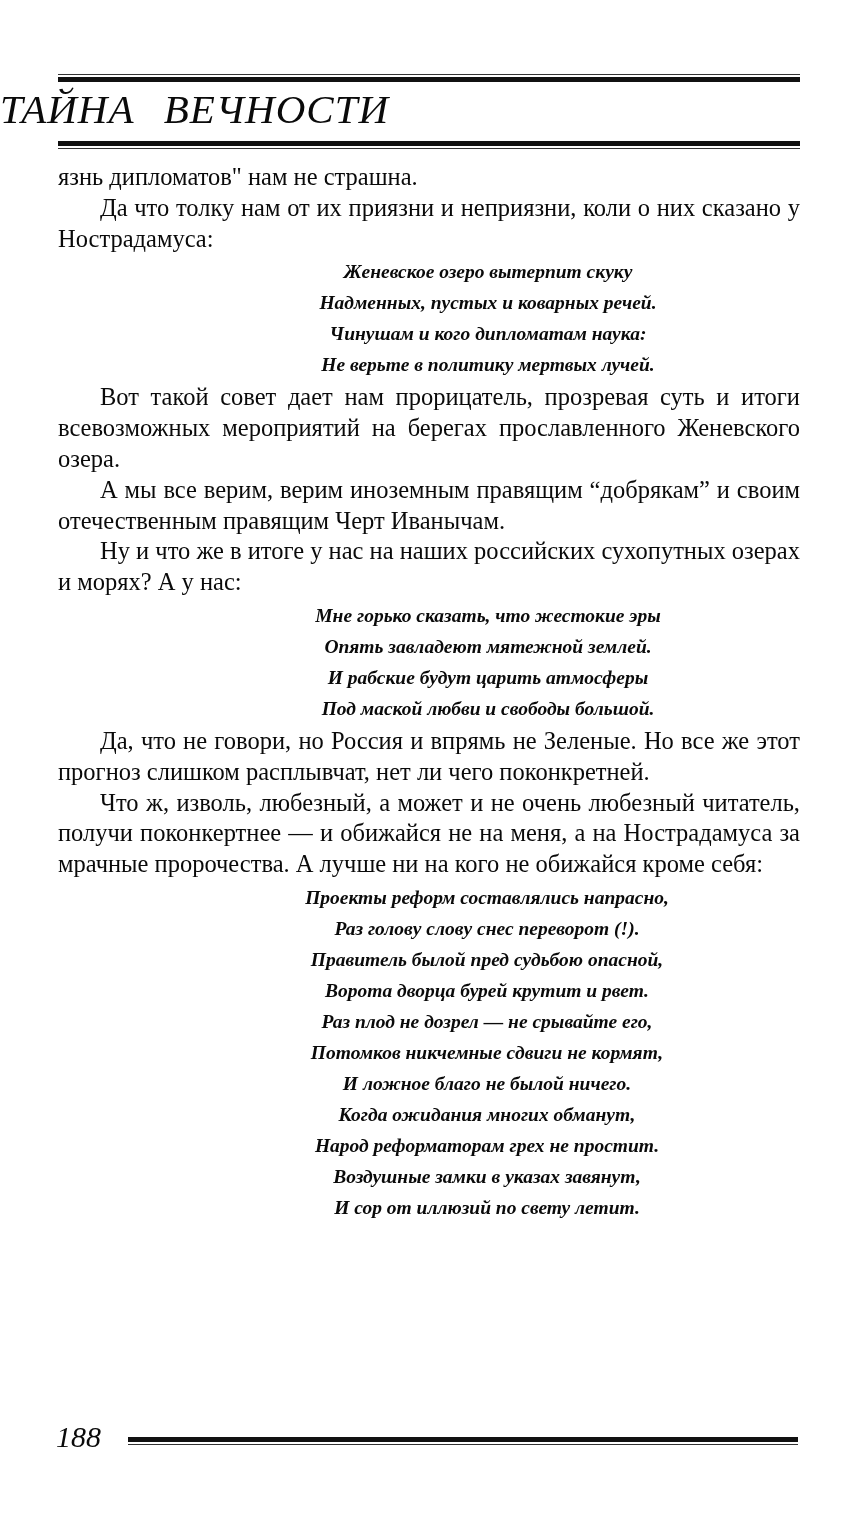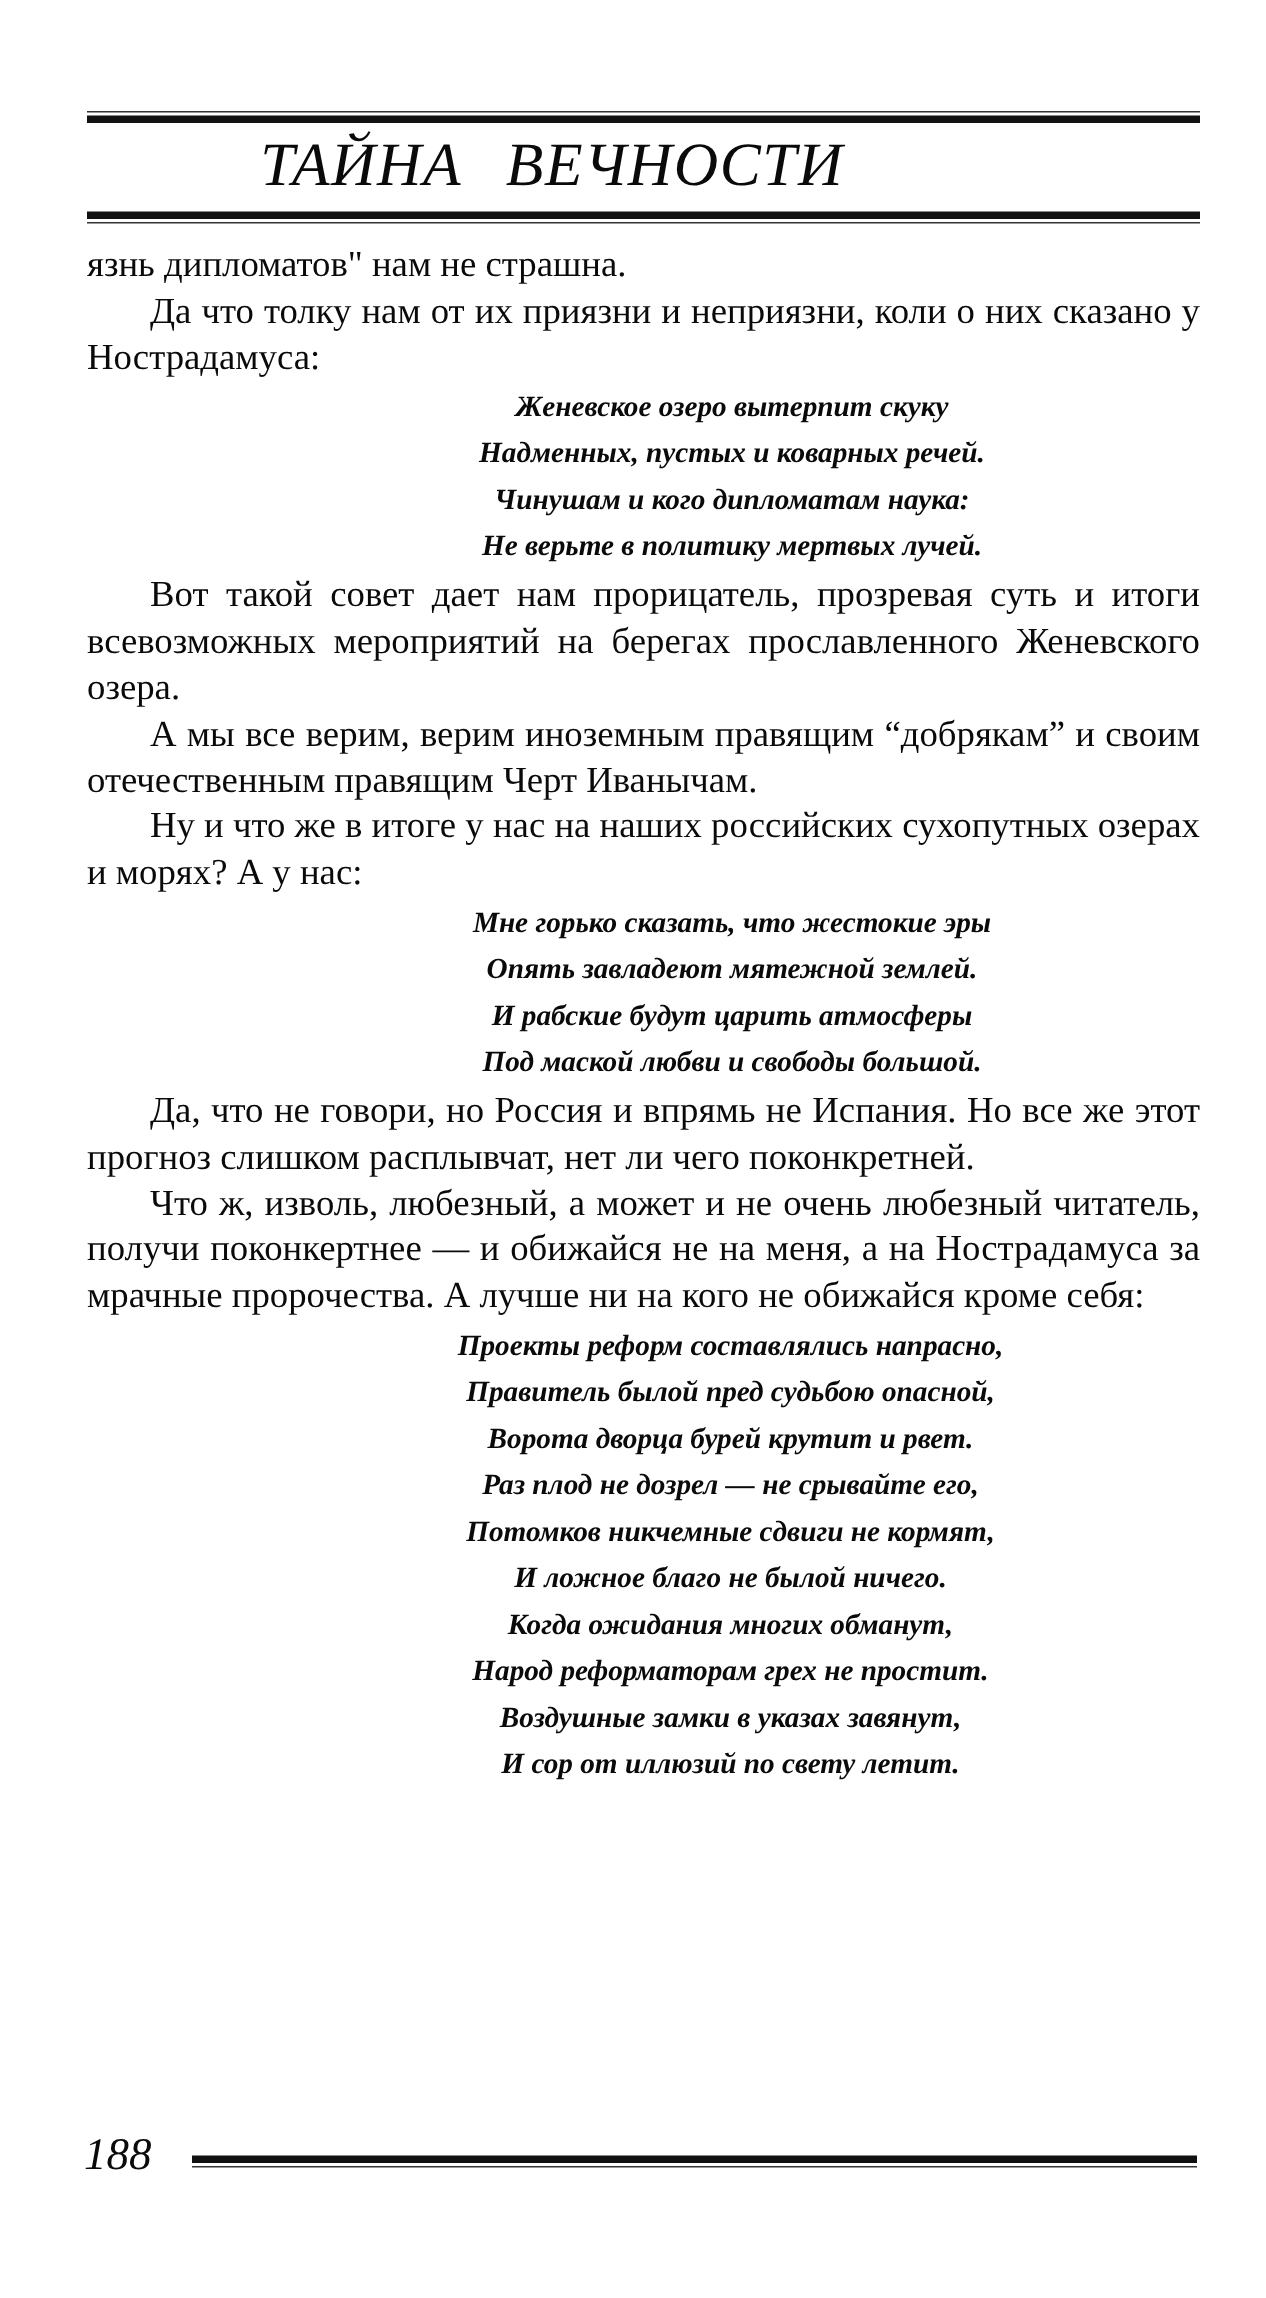--- a/index.html
+++ b/index.html
@@ -11,21 +11,21 @@
   .rule {
     position: absolute; left: 58px; width: 742px;
   }
   .rule .thick { height: 5px; background: #111; }
   .rule .thin { height: 1px; background: #333; margin-top: 2px; }
   .rule .thin.top { margin-top: 0; margin-bottom: 2px; }
   #rule-top { top: 74px; }
   #rule-mid { top: 141px; }
   #rule-bottom { position: absolute; left: 128px; width: 670px; top: 1437px; }
   #running-head {
-    position: absolute; top: 84px; left: 0; width: 736px; text-align: center;
+    position: absolute; top: 84px; left: 0; width: 736px; text-align: left;
     font-style: italic; font-size: 41px; letter-spacing: 1px; line-height: 50px;
     word-spacing: 18px;
   }
   #body-text {
     position: absolute; left: 58px; top: 162px; width: 742px;
     font-size: 24.5px; line-height: 30.8px;
   }
   .para { margin: 0; text-align: justify; text-align-last: left; }
   .para.indent { text-indent: 42px; }
   .verse {
@@ -63,24 +63,25 @@
   </div>
   <p class="para indent">Вот такой совет дает нам прорицатель, прозревая суть и итоги всевозможных мероприятий на берегах прославленного Женевского озера.</p>
   <p class="para indent">А мы все верим, верим иноземным правящим “добрякам” и своим отечественным правящим Черт Иванычам.</p>
   <p class="para indent">Ну и что же в итоге у нас на наших российских сухопутных озерах и морях? А у нас:</p>
   <div class="verse">
     <span class="verse-line">Мне горько сказать, что жестокие эры</span>
     <span class="verse-line">Опять завладеют мятежной землей.</span>
     <span class="verse-line">И рабские будут царить атмосферы</span>
     <span class="verse-line">Под маской любви и свободы большой.</span>
   </div>
-  <p class="para indent">Да, что не говори, но Россия и впрямь не Испания. Но все же этот прогноз слишком расплывчат, нет ли чего поконкретней.</p>
+  <p class="para indent">Да, что не говори, но Россия и впрямь не Зеленые. Но все же этот прогноз слишком расплывчат, нет ли чего поконкретней.</p>
   <p class="para indent">Что ж, изволь, любезный, а может и не очень любезный читатель, получи поконкертнее — и обижайся не на меня, а на Нострадамуса за мрачные пророчества. А лучше ни на кого не обижайся кроме себя:</p>
   <div class="verse wide">
     <span class="verse-line">Проекты реформ составлялись напрасно,</span>
+    <span class="verse-line">Раз голову слову снес переворот (!).</span>
     <span class="verse-line">Правитель былой пред судьбою опасной,</span>
     <span class="verse-line">Ворота дворца бурей крутит и рвет.</span>
     <span class="verse-line">Раз плод не дозрел — не срывайте его,</span>
     <span class="verse-line">Потомков никчемные сдвиги не кормят,</span>
     <span class="verse-line">И ложное благо не былой ничего.</span>
     <span class="verse-line">Когда ожидания многих обманут,</span>
     <span class="verse-line">Народ реформаторам грех не простит.</span>
     <span class="verse-line">Воздушные замки в указах завянут,</span>
     <span class="verse-line">И сор от иллюзий по свету летит.</span>
   </div>

